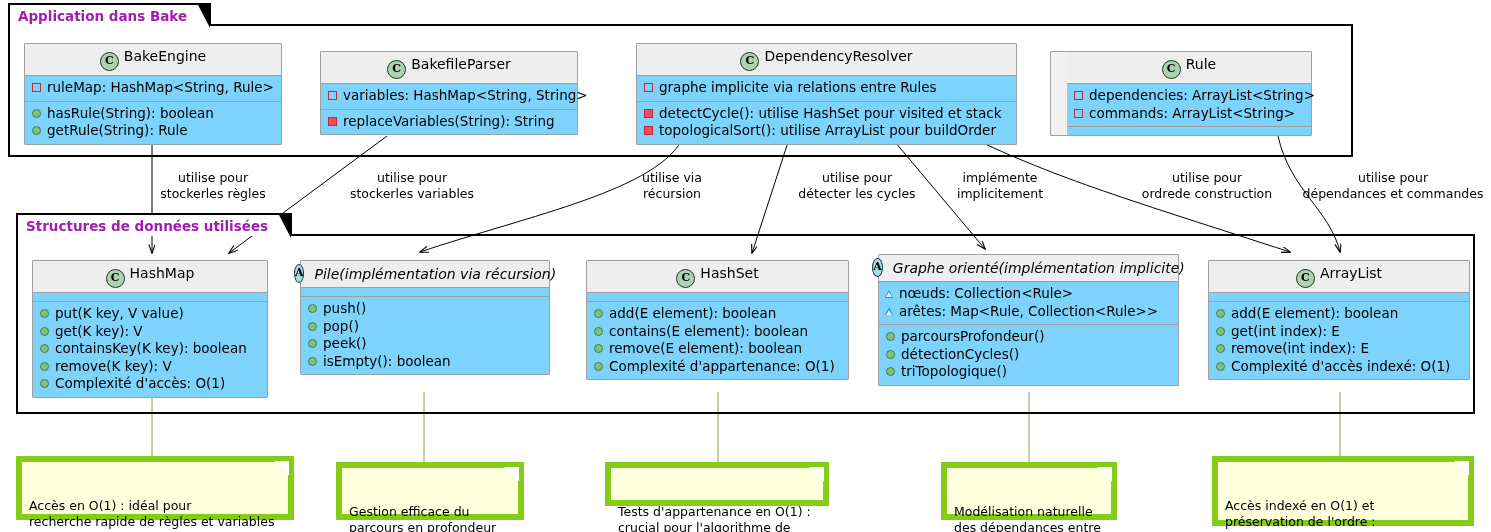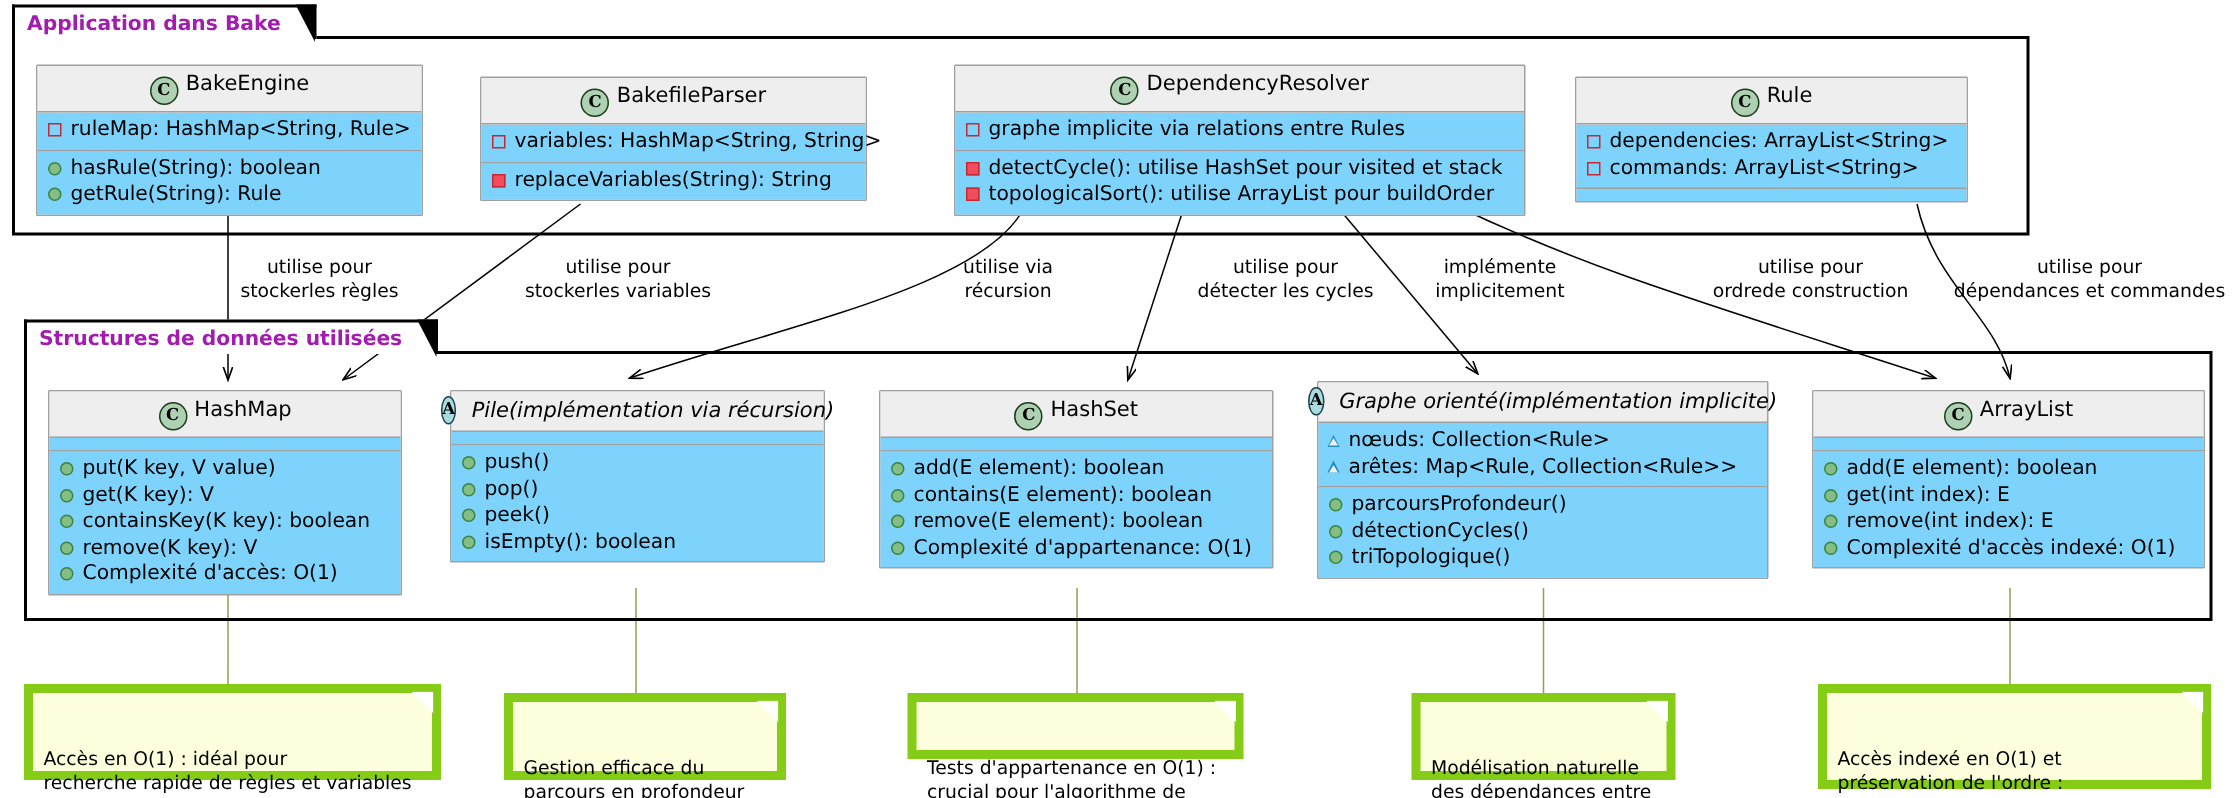--- a/index.html
+++ b/index.html
@@ -326,21 +326,21 @@
           <span class="mk priv-meth"></span>
           <span>detectCycle(): utilise HashSet pour visited et stack</span>
         </div>
       <div class="mem">
           <span class="mk priv-meth"></span>
           <span>topologicalSort(): utilise ArrayList pour buildOrder</span>
         </div>
     </div>
   </div>
 
-  <div class="cls" style="left:1050px; top:51px; width:262px;">
+  <div class="cls" style="left:1050px; top:51px; width:262px;padding-left:16px;">
     <div class="cls-head">
       <span class="badge">C</span><span>Rule</span>
     </div>
     <div class="cls-sec">
       <div class="mem">
           <span class="mk priv-field"></span>
           <span>dependencies: ArrayList&lt;String&gt;</span>
         </div>
       <div class="mem">
           <span class="mk priv-field"></span>

